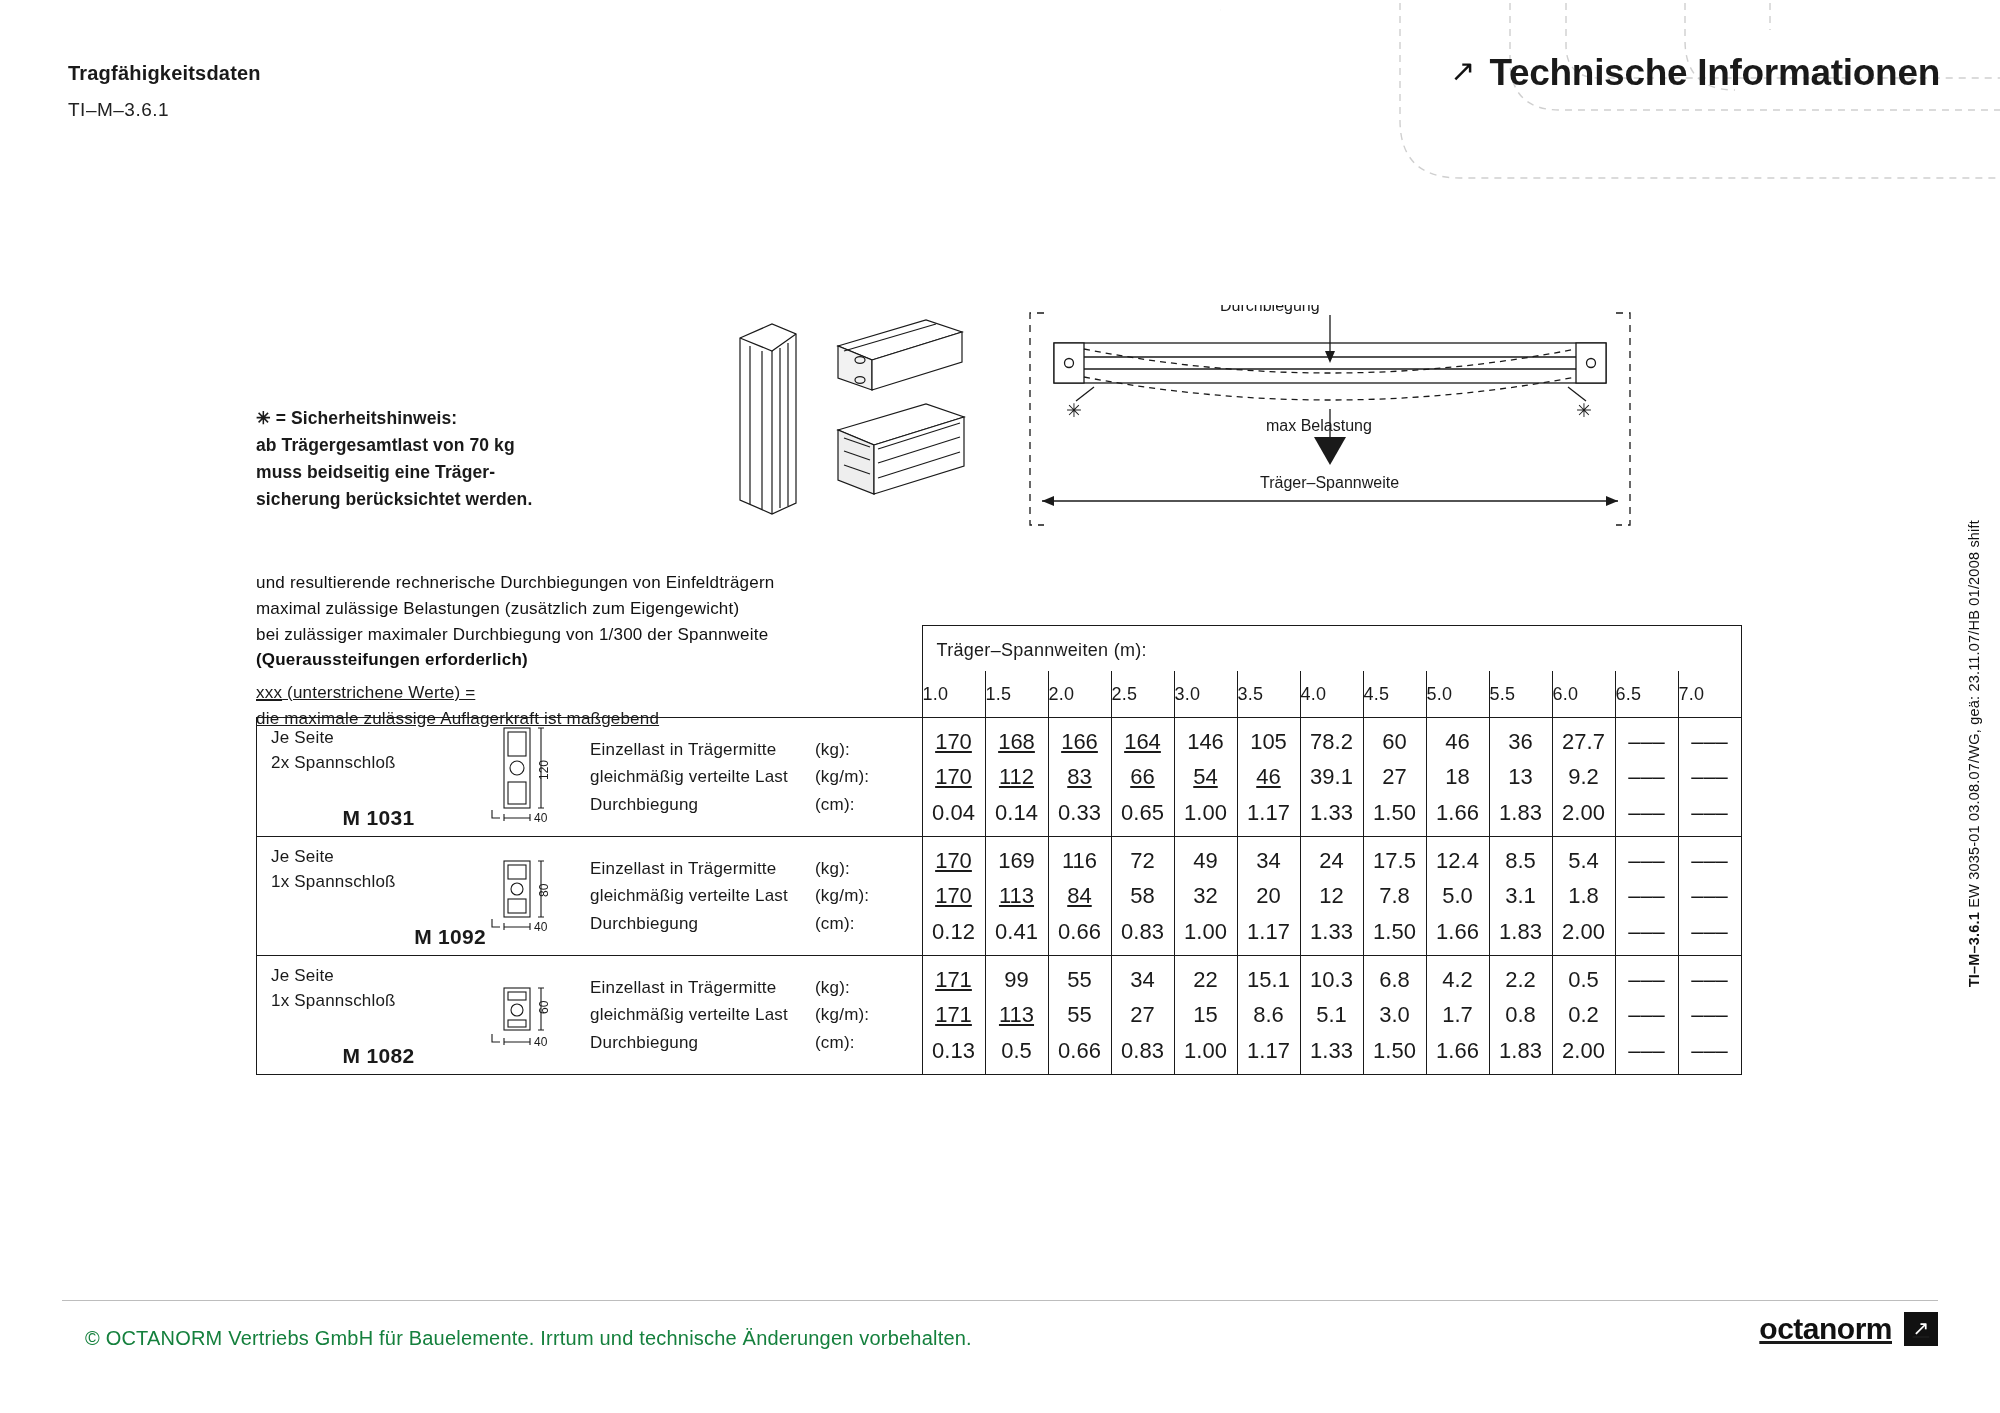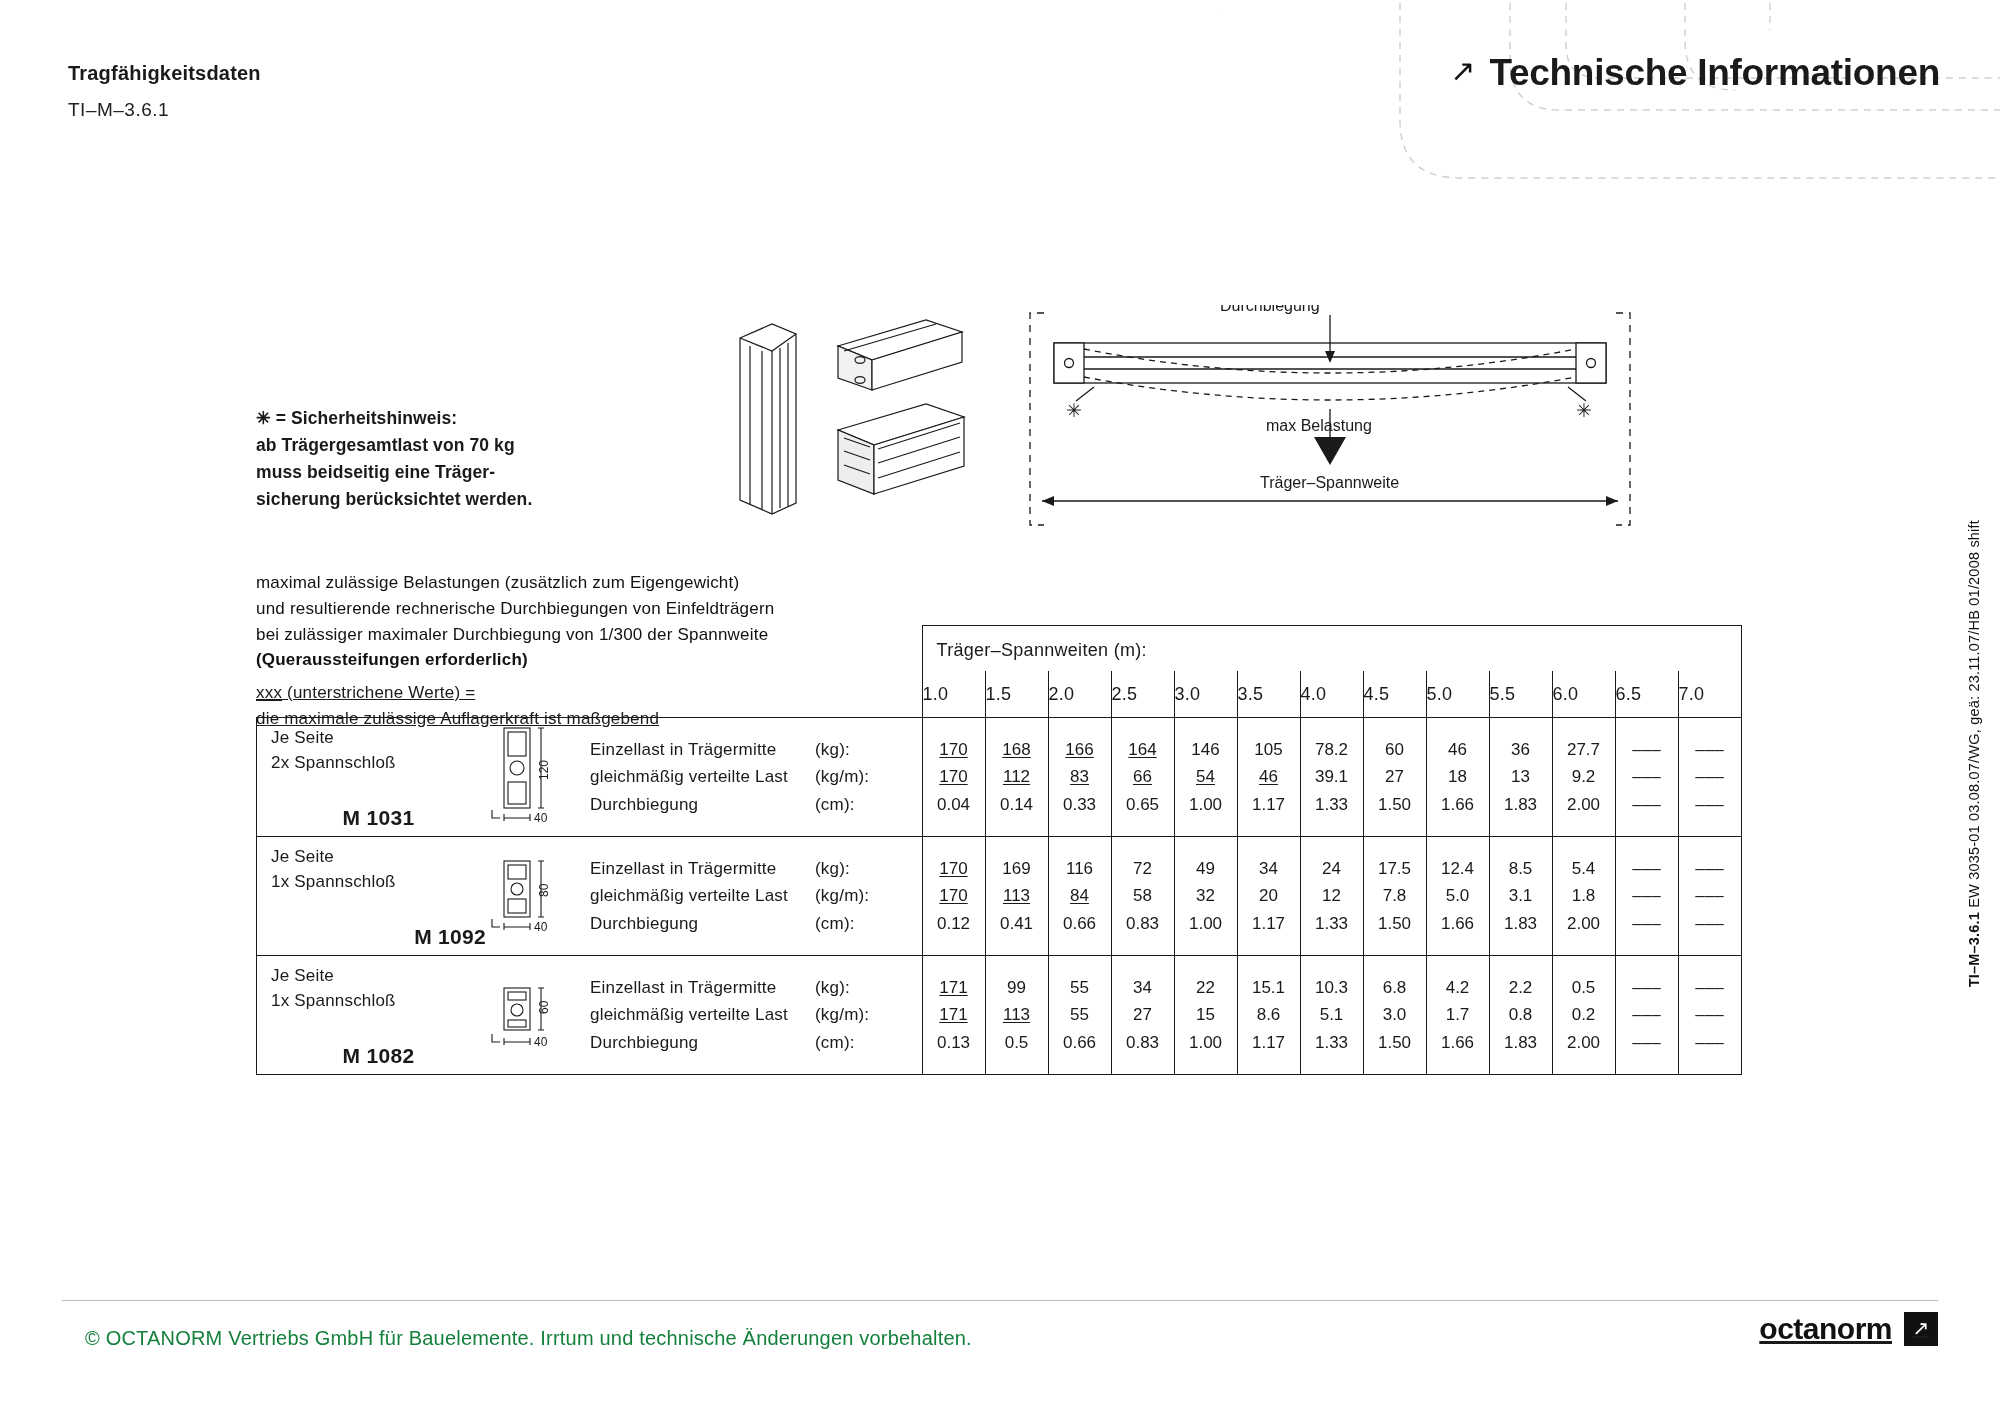--- a/index.html
+++ b/index.html
@@ -43,21 +43,21 @@
   table.main{border-collapse:collapse;}
   table.main td, table.main th{border:1px solid #1a1a1a;padding:0;font-weight:normal;}
 
   .span-head{font-size:18px;letter-spacing:.3px;padding:14px 0 10px 14px;}
   .col-head{font-size:18px;text-align:left;letter-spacing:.3px;}
 
   .rowlabel{font-size:17px;line-height:1.5;letter-spacing:.2px;}
   .modelname{font-size:21px;font-weight:bold;letter-spacing:.3px;}
   .rowtexts{font-size:17px;line-height:1.62;letter-spacing:.2px;white-space:nowrap;}
   .rowtexts .unit{display:inline-block;}
-  .valcell{font-size:17px;text-align:center;line-height:1.62;}
+  .valcell{font-size:22px;text-align:center;line-height:1.62;}
   .u{text-decoration:underline;text-underline-offset:2px;}
 
   
   .sidetext{
     position:absolute;right:18px;top:520px;
     writing-mode:vertical-rl;transform:rotate(180deg);
     font-size:14.5px;letter-spacing:.2px;color:#111;white-space:nowrap;
   }
   .sidetext b{font-weight:bold;}
 
@@ -164,22 +164,22 @@
 
       <path d="M22 196 L598 196"></path>
       <path d="M34 191 L22 196 L34 201" fill="#1a1a1a" stroke="none"></path>
       <path d="M586 191 L598 196 L586 201" fill="#1a1a1a" stroke="none"></path>
       <text x="240" y="183" font-size="16" fill="#1a1a1a" stroke="none">Träger–Spannweite</text>
       <text x="246" y="126" font-size="16" fill="#1a1a1a" stroke="none">max  Belastung</text>
     </svg>
   </div>
 
   <div class="desc">
+    <div>und  resultierende  rechnerische  Durchbiegungen  von  Einfeldträgern</div>
     <div>maximal  zulässige  Belastungen  (zusätzlich  zum  Eigengewicht)</div>
-    <div>und  resultierende  rechnerische  Durchbiegungen  von  Einfeldträgern</div>
     <div>bei  zulässiger  maximaler  Durchbiegung  von  1/300  der  Spannweite</div>
     <div class="bold">(Queraussteifungen erforderlich)</div>
   </div>
 
   <div class="legend">
     <div>
       <span class="u">xxx</span><span>  (unterstrichene  Werte) =</span>
     </div>
     <div>die  maximale  zulässige  Auflagerkraft  ist  maßgebend</div>
   </div>

